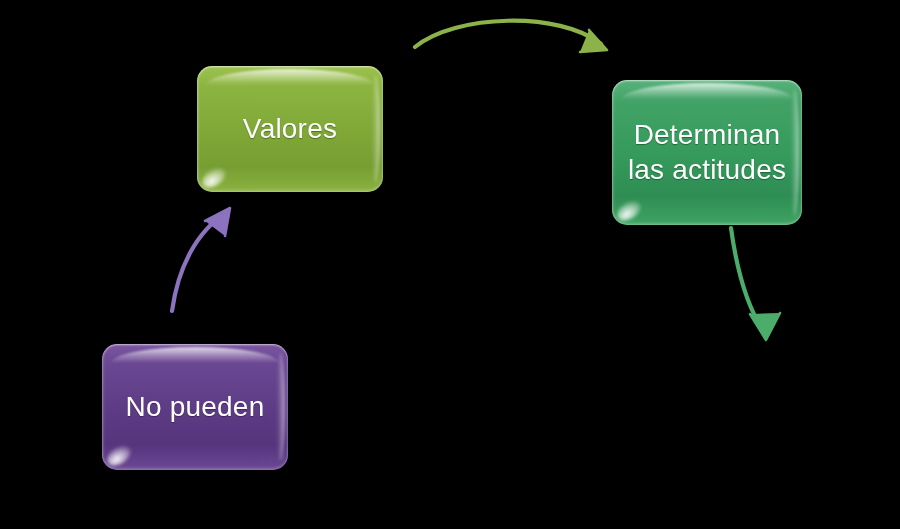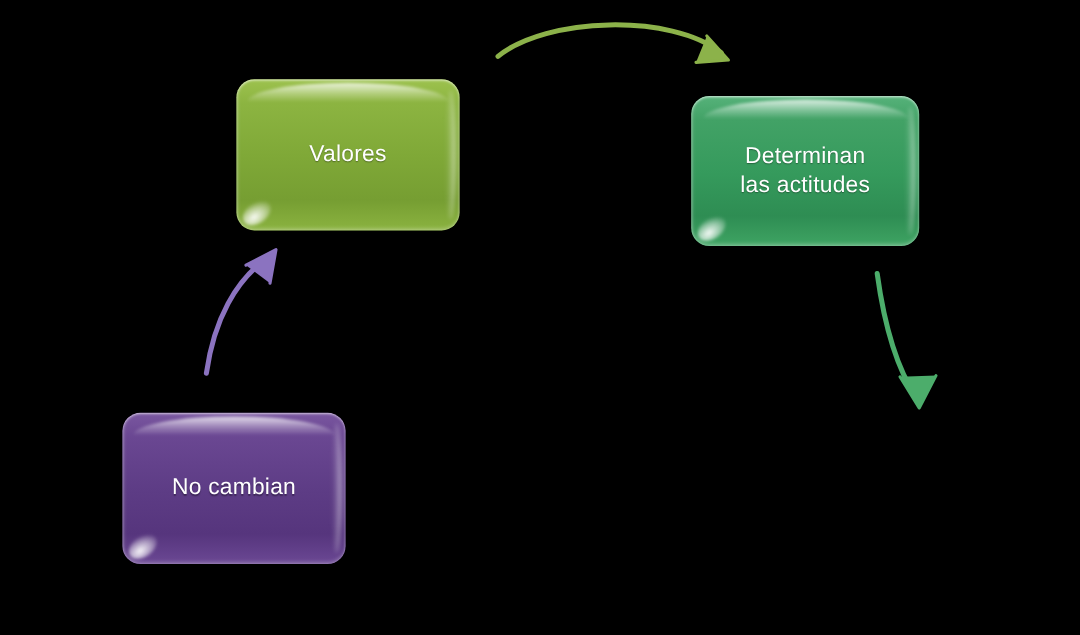--- a/index.html
+++ b/index.html
@@ -32,21 +32,21 @@
   
   .node {
     position: absolute;
     border-radius: 15px;
     box-sizing: border-box;
     display: flex;
     align-items: center;
     justify-content: center;
     text-align: center;
     color: #ffffff;
-    font-size: 19px;
+    font-size: 28px;
     line-height: 1.22;
     letter-spacing: .2px;
     overflow: hidden;
     isolation: isolate;
   }
   
   .node::before {
     content: "";
     position: absolute;
     inset: 0;
@@ -120,21 +120,21 @@
   }
   #node-valores::before {
     box-shadow:
       inset 0 1px 2px rgba(255,255,255,.65),
       inset 0 -2px 3px rgba(255,255,255,.22),
       inset 2px 0 3px rgba(255,255,255,.10),
       0 0 6px rgba(160,200,90,.35);
   }
 
   #node-determinan {
-    left: 576px; top: 80px; width: 190px; height: 125px;
+    left: 612px; top: 80px; width: 190px; height: 145px;
     background:
       linear-gradient(to bottom,
         #56b27a 0%, #42a266 16%, #359a5c 52%, #2e8d53 80%, #3fa463 100%);
   }
   #node-determinan::before {
     box-shadow:
       inset 0 1px 2px rgba(255,255,255,.65),
       inset 0 -2px 3px rgba(255,255,255,.22),
       inset 2px 0 3px rgba(255,255,255,.10),
       0 0 6px rgba(90,200,140,.35);
@@ -200,17 +200,17 @@
   <div class="node" id="node-determinan">
     <span class="corner-glint"></span>
     <span class="edge-sheen"></span>
     <span class="label">Determinan
 las actitudes</span>
   </div>
 
   <div class="node" id="node-no-cambian">
     <span class="corner-glint"></span>
     <span class="edge-sheen"></span>
-    <span class="label">No cambian</span>
+    <span class="label">No pueden</span>
   </div>
 
 
 </div>
 
 </body></html>

